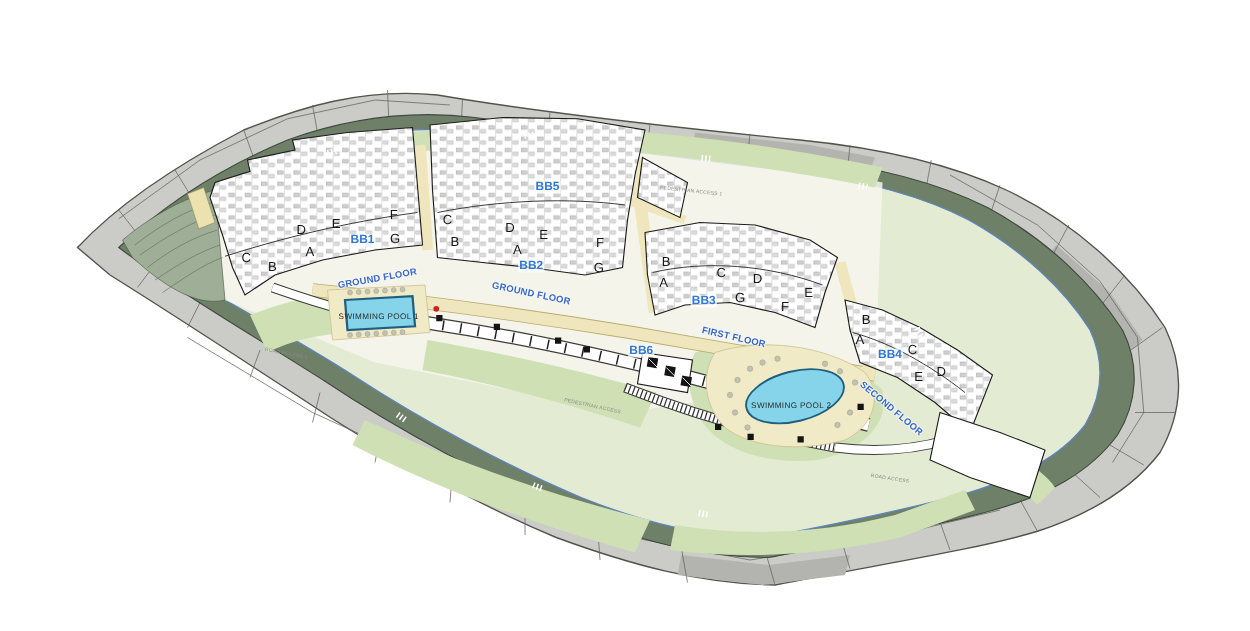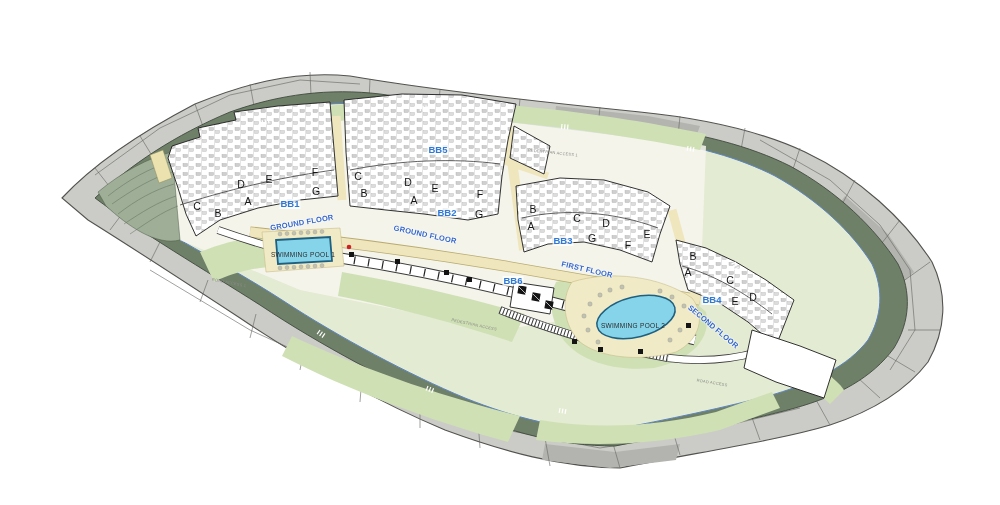--- a/index.html
+++ b/index.html
@@ -289,24 +289,24 @@
   <span class="lbl unit" style="left:592px;top:239px;transform:translate(-50%,-50%)">G</span>
   <span class="lbl unit" style="left:647px;top:235px;transform:translate(-50%,-50%)">E</span>
   <span class="lbl unit" style="left:628px;top:246px;transform:translate(-50%,-50%)">F</span>
 
   <span class="lbl unit" style="left:693px;top:257px;transform:translate(-50%,-50%)">B</span>
   <span class="lbl unit" style="left:688px;top:273px;transform:translate(-50%,-50%)">A</span>
   <span class="lbl unit" style="left:730px;top:281px;transform:translate(-50%,-50%)">C</span>
   <span class="lbl unit" style="left:735px;top:302px;transform:translate(-50%,-50%)">E</span>
   <span class="lbl unit" style="left:753px;top:298px;transform:translate(-50%,-50%)">D</span>
 
-  <span class="lbl bb" style="left:290px;top:204px;transform:translate(-50%,-50%)">BB1</span>
-  <span class="lbl bb" style="left:447px;top:213px;transform:translate(-50%,-50%)">BB2</span>
+  <span class="lbl bb" style="left:290px;top:192px;transform:translate(-50%,-50%)">BB1</span>
+  <span class="lbl bb" style="left:425px;top:213px;transform:translate(-50%,-50%)">BB2</span>
   <span class="lbl bb" style="left:563px;top:241px;transform:translate(-50%,-50%)">BB3</span>
-  <span class="lbl bb" style="left:712px;top:300px;transform:translate(-50%,-50%)">BB4</span>
+  <span class="lbl bb" style="left:712px;top:284px;transform:translate(-50%,-50%)">BB4</span>
   <span class="lbl bb" style="left:438px;top:150px;transform:translate(-50%,-50%)">BB5</span>
   <span class="lbl bb" style="left:513px;top:281px;transform:translate(-50%,-50%)">BB6</span>
 
   <span class="lbl floor" style="left:302px;top:223px;transform:translate(-50%,-50%) rotate(-10deg)">GROUND FLOOR</span>
   <span class="lbl floor" style="left:425px;top:235px;transform:translate(-50%,-50%) rotate(12deg)">GROUND FLOOR</span>
   <span class="lbl floor" style="left:587px;top:270px;transform:translate(-50%,-50%) rotate(13deg)">FIRST FLOOR</span>
   <span class="lbl floor" style="left:713px;top:327px;transform:translate(-50%,-50%) rotate(40deg)">SECOND FLOOR</span>
 
   <span class="lbl pool-label" style="left:303px;top:255px;transform:translate(-50%,-50%)">SWIMMING POOL 1</span>
   <span class="lbl pool-label" style="left:633px;top:326px;transform:translate(-50%,-50%)">SWIMMING POOL 2</span>

